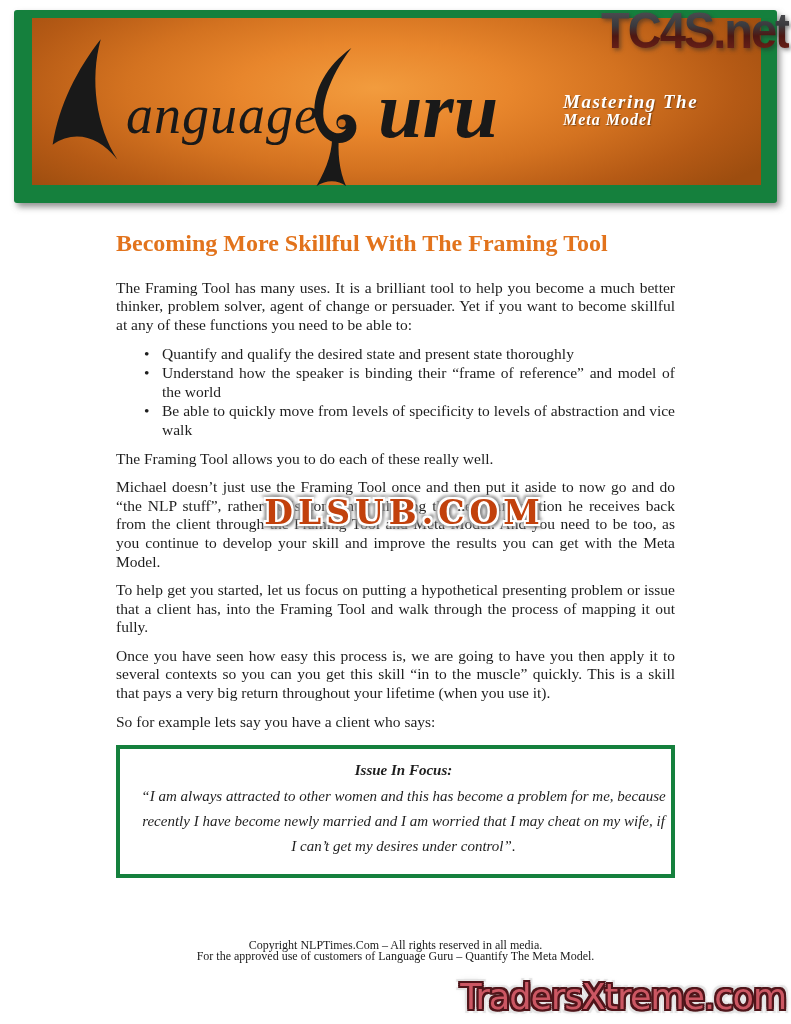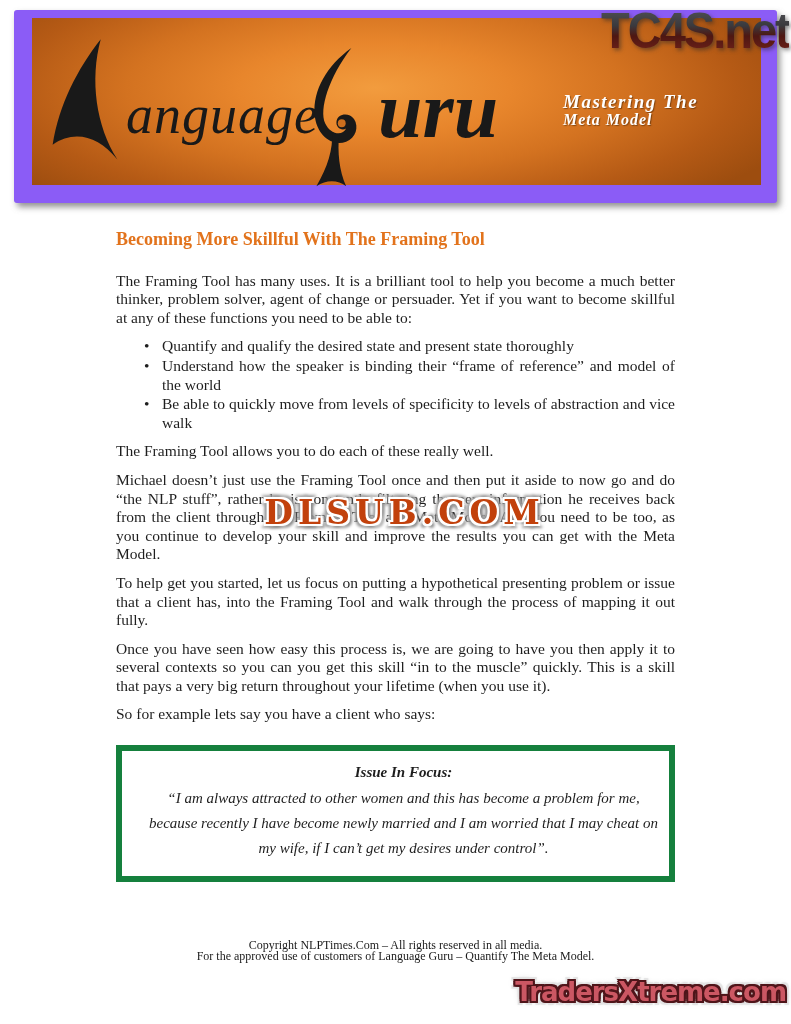--- a/index.html
+++ b/index.html
@@ -5,21 +5,21 @@
   * { margin:0; padding:0; box-sizing:border-box; }
   html,body { background:#ffffff; }
   .page {
     position:relative; width:791px; height:1024px; background:#ffffff;
     overflow:hidden; font-family:"Liberation Serif", serif; color:#1e1e1e;
   }
 
   
   .banner {
     position:absolute; left:14px; top:10px; width:763px; height:193px;
-    background:#8b5cf6; border-radius:3px;
+    background:#15803d; border-radius:3px;
     box-shadow:3px 4px 6px rgba(110,110,110,0.75);
   }
   .banner-inner {
     position:absolute; left:18px; top:8px; right:16px; bottom:18px;
     background:radial-gradient(ellipse 62% 90% at 47% 42%,
       #f29c3e 0%, #e8862c 30%, #d37220 55%, #b55a15 80%, #9d4d0f 100%);
   }
   .l-swoosh { position:absolute; left:34px; top:26px; width:74px; height:136px; }
   .g-swoosh { position:absolute; left:289px; top:38px; width:67px; height:140px; }
   .logo-anguage {
@@ -50,45 +50,45 @@
     transform:translateX(-50%); white-space:nowrap;
     font-family:"DejaVu Serif", serif; font-weight:bold;
     font-size:33px; letter-spacing:5px; color:#c2410c;
     text-shadow:
       -2px -2px 0 #ffffff, 2px -2px 0 #ffffff, -2px 2px 0 #ffffff, 2px 2px 0 #ffffff,
       -2px 0 0 #ffffff, 2px 0 0 #ffffff, 0 -2px 0 #ffffff, 0 2px 0 #ffffff,
       4px 4px 3px #8a8a8a, -4px 4px 3px #9a9a9a, 4px -4px 3px #9a9a9a, -4px -4px 3px #a5a5a5;
   }
   .wm-traders {
     position:absolute; right:5px; top:977px; z-index:9; white-space:nowrap;
-    font-family:"DejaVu Sans", sans-serif; font-weight:bold;
-    font-size:26px; letter-spacing:-1px; color:#cb5763;
+    font-family:"DejaVu Sans", sans-serif; font-weight:normal;
+    font-size:35px; letter-spacing:-1px; color:#cb5763;
     text-shadow:
       -2px -2px 0 #4f151a, 2px -2px 0 #4f151a, -2px 2px 0 #4f151a, 2px 2px 0 #4f151a,
       -2px 0 0 #4f151a, 2px 0 0 #4f151a, 0 -2px 0 #4f151a, 0 2px 0 #4f151a,
       -4px -4px 1px #e3e3e3, 4px -4px 1px #e3e3e3, -4px 4px 1px #e3e3e3, 4px 4px 1px #e3e3e3,
       0 0 9px #c9c9c9;
   }
 
   
   .content {
     position:absolute; left:116px; top:229px; width:559px;
     font-size:15.5px; line-height:18.6px; text-align:justify;
   }
   .content h1 {
-    font-size:18px; line-height:1.2; font-weight:bold;
+    font-size:24px; line-height:1.2; font-weight:bold;
     color:#e2731c; margin:0 0 21px 0; text-align:left;
   }
   .content p { margin:0 0 10px 0; }
   .content ul { list-style:none; margin:0 0 10px 0; padding:0 0 0 46px; }
   .content li { position:relative; margin-bottom:1px; }
   .content li::before { content:"\2022"; position:absolute; left:-18px; top:0; }
 
   .issue-box {
-    margin-top:21px; border:6px solid #15803d; background:#ffffff;
+    margin-top:14px; border:4px solid #15803d; background:#ffffff;
     padding:10px 4px 15px 20px; text-align:center;
   }
   .issue-title { font-weight:bold; font-style:italic; font-size:15px; line-height:22px; margin-bottom:3px; }
   .issue-quote { font-style:italic; font-size:15px; line-height:25px; }
 
   
   .footer {
     position:absolute; left:0; right:0; top:940px; text-align:center;
     font-size:12px; line-height:10.5px; color:#1a1a1a;
   }

